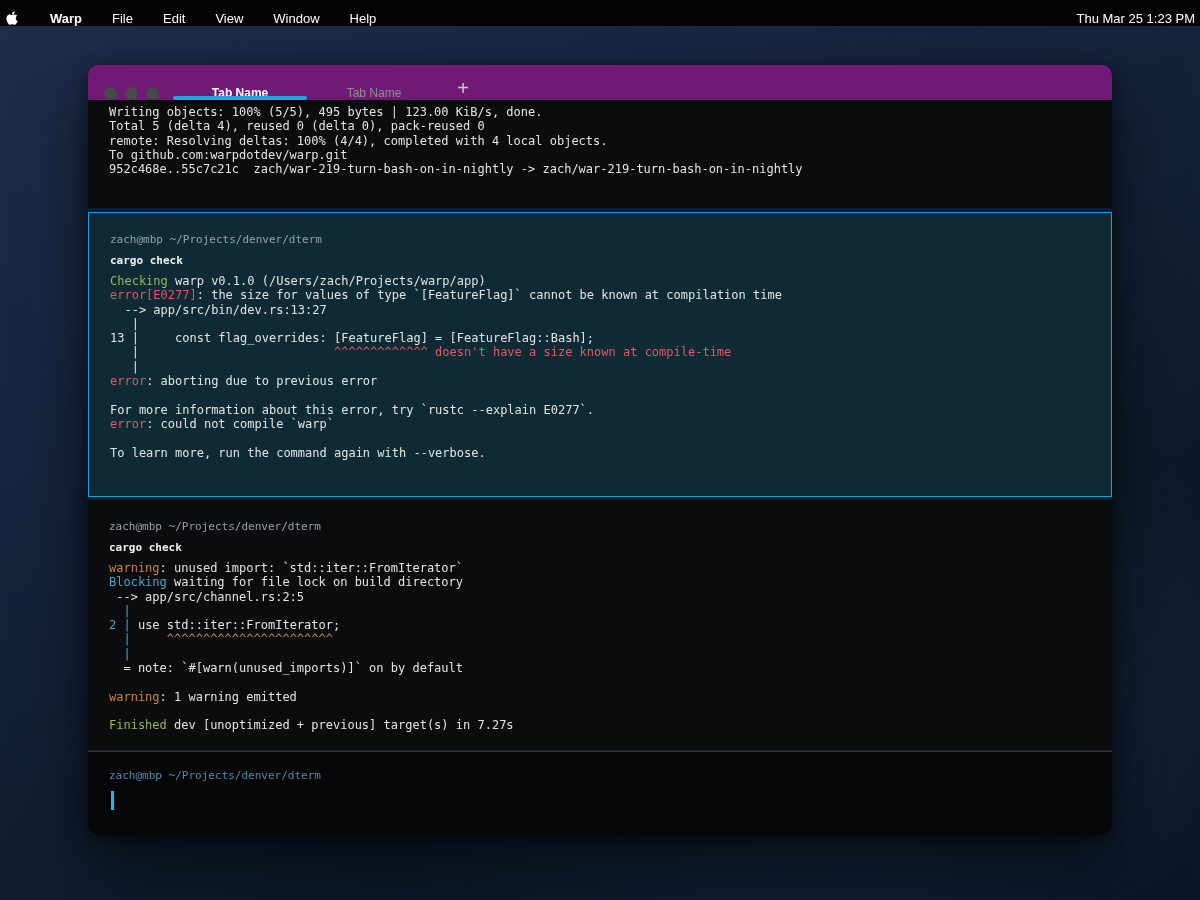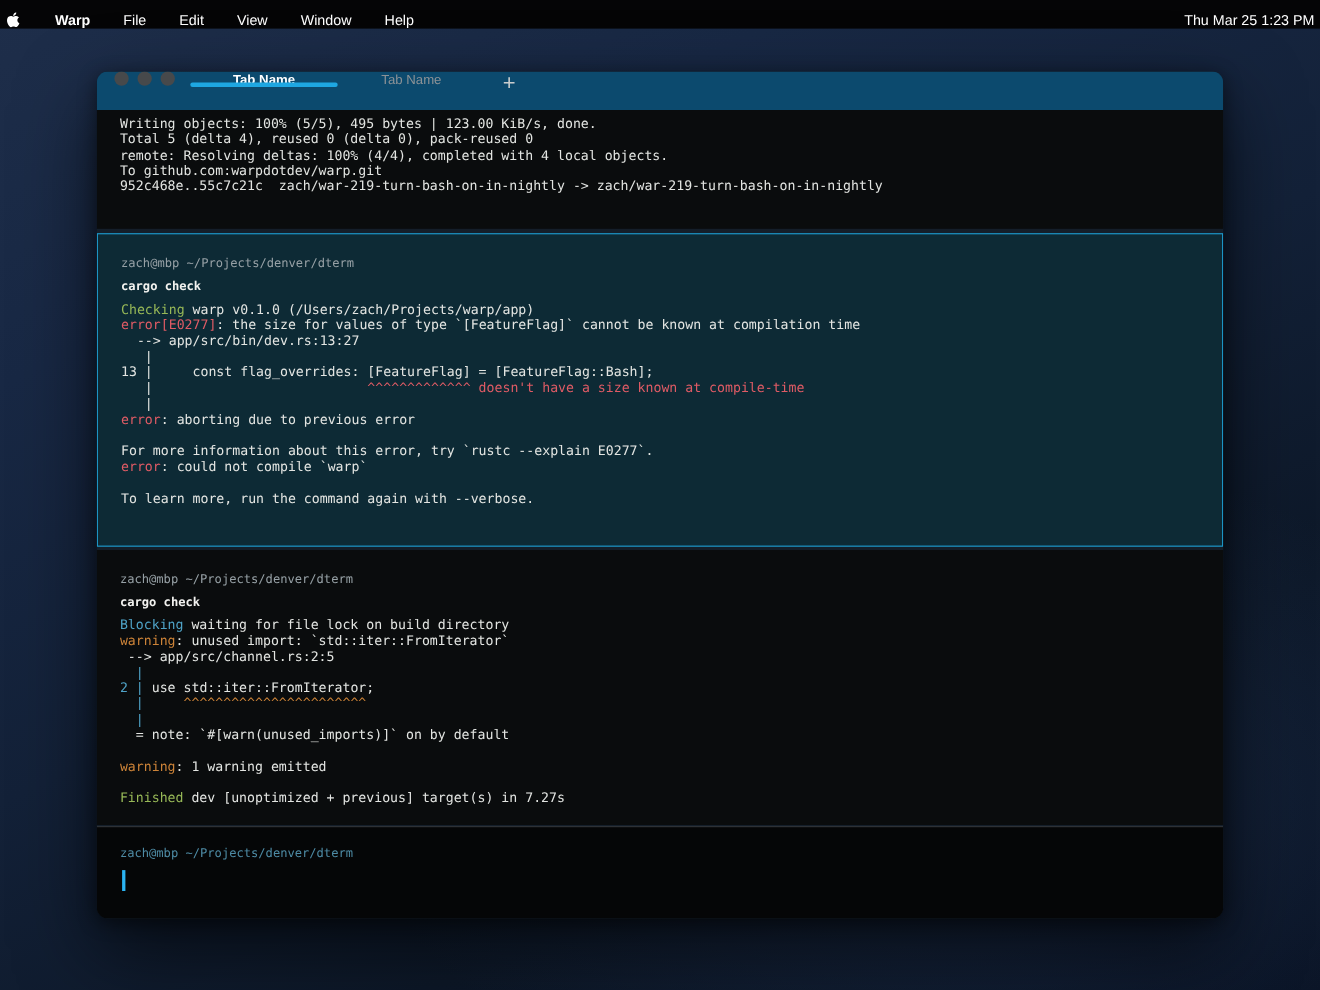--- a/index.html
+++ b/index.html
@@ -27,21 +27,21 @@
   .menubar .clock { margin-left:auto; font-size:13px; }
 
   
   .window {
     position:absolute; left:88px; top:65px; width:1024px; height:770px;
     background:#141e29; border-radius:10px; overflow:hidden;
     box-shadow:0 28px 70px rgba(0,0,0,.6), 0 4px 16px rgba(0,0,0,.45);
   }
   .tabbar {
     position:absolute; top:0; left:0; right:0; height:35px;
-    background:#0c4a6e; display:flex; align-items:flex-start;
+    background:#701a75; display:flex; align-items:flex-end;
   }
   .traffic { display:flex; align-items:center; gap:8px; padding:0 14px 0 16px; }
   .dot { width:13px; height:13px; border-radius:50%; background:#47494b; }
   .tab {
     width:134px; display:flex; align-items:center; justify-content:center;
     font-size:12px; position:relative; color:#8d9296; cursor:default;
   }
   .tab.active { color:#ffffff; font-weight:bold; }
   .tab.active .underline {
     position:absolute; left:0; right:0; bottom:0; height:4px;
@@ -139,22 +139,22 @@
         <div class="t-line"><span class="c-red">error</span><span class="c-fg">: could not compile `warp`</span></div>
         <div class="t-line"><span class="c-fg">&nbsp;</span></div>
         <div class="t-line"><span class="c-fg">To learn more, run the command again with --verbose.</span></div>
       </div>
   </div>
 
   <div class="block block-warning term">
     <div class="prompt">zach@mbp ~/Projects/denver/dterm</div>
     <div class="command">cargo check</div>
     <div class="output">
+        <div class="t-line"><span class="c-orange">warning</span><span class="c-fg">: unused import: `std::iter::FromIterator`</span></div>
         <div class="t-line"><span class="c-blue">Blocking</span><span class="c-fg"> waiting for file lock on build directory</span></div>
-        <div class="t-line"><span class="c-orange">warning</span><span class="c-fg">: unused import: `std::iter::FromIterator`</span></div>
         <div class="t-line"><span class="c-fg"> --&gt; app/src/channel.rs:2:5</span></div>
         <div class="t-line"><span class="c-blue">  |</span></div>
         <div class="t-line"><span class="c-blue">2 |</span><span class="c-fg"> use std::iter::FromIterator;</span></div>
         <div class="t-line"><span class="c-blue">  |</span><span class="c-orange">     ^^^^^^^^^^^^^^^^^^^^^^^</span></div>
         <div class="t-line"><span class="c-blue">  |</span></div>
         <div class="t-line"><span class="c-fg">  = note: `#[warn(unused_imports)]` on by default</span></div>
         <div class="t-line"><span class="c-fg">&nbsp;</span></div>
         <div class="t-line"><span class="c-orange">warning</span><span class="c-fg">: 1 warning emitted</span></div>
         <div class="t-line"><span class="c-fg">&nbsp;</span></div>
         <div class="t-line"><span class="c-green">Finished</span><span class="c-fg"> dev [unoptimized + previous] target(s) in 7.27s</span></div>

